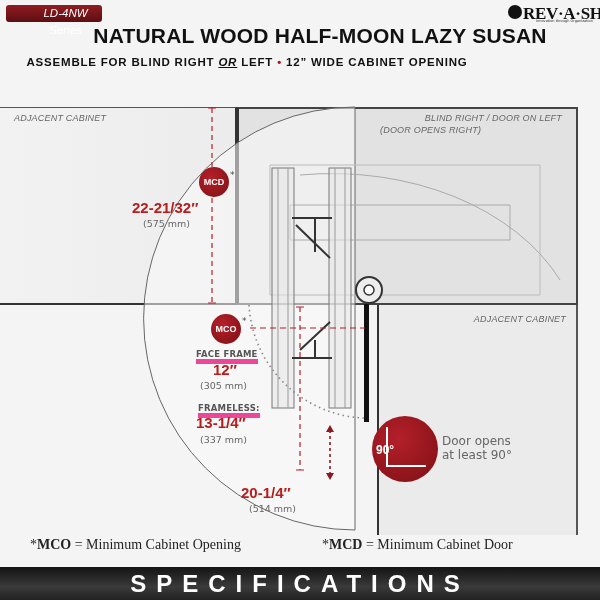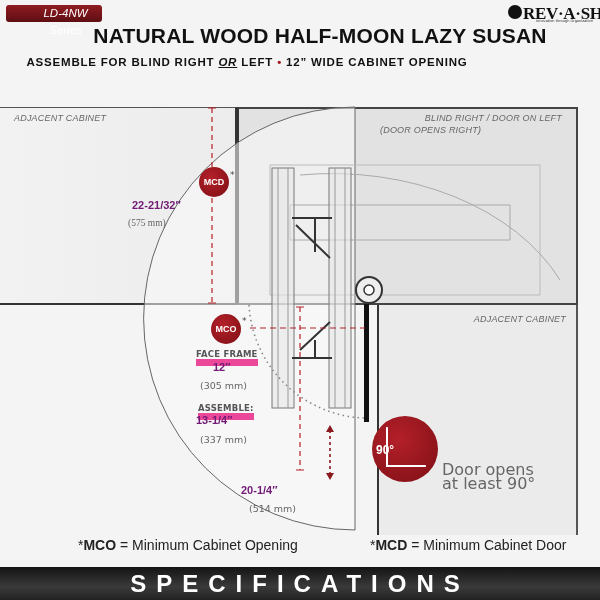--- a/index.html
+++ b/index.html
@@ -12,25 +12,25 @@
   .logo-mark { position: absolute; left: 2px; top: 3px; width: 14px; height: 14px; border-radius: 50%; background: #111; }
   .title { left: 0; top: 24px; width: 600px; text-align: center; font-family: "Liberation Sans", sans-serif; font-weight: bold; font-size: 21px; color: #111; letter-spacing: 0.2px; margin-left: 20px; }
   .subtitle { left: 0; top: 56px; width: 494px; text-align: center; font-family: "Liberation Sans", sans-serif; font-weight: bold; font-size: 11.5px; color: #111; letter-spacing: 0.8px; }
   .subtitle u { font-style: italic; }
   .dot { color: #a3161f; }
   .cab-left { left: 0; top: 107px; width: 237px; height: 198px; background: linear-gradient(90deg, #f2f2f2, #ececec); border-bottom: 2px solid #333; border-right: 2px solid #333; border-top: 1px solid #555; }
   .cab-blind { left: 237px; top: 107px; width: 341px; height: 198px; background: #e2e2e2; border: 2px solid #444; border-left: 2px solid #333; }
   .cab-right { left: 377px; top: 305px; width: 201px; height: 230px; background: #ebebeb; border-left: 2px solid #333; border-right: 2px solid #555; }
   .lbl-italic { font-family: "Liberation Sans", sans-serif; font-style: italic; font-size: 9px; color: #666; letter-spacing: 0.2px; }
   .red-badge { border-radius: 50%; background: radial-gradient(circle at 40% 35%, #b42029, #7e0f15); color: #fff; font-weight: bold; font-size: 9px; text-align: center; font-family: "Liberation Sans", sans-serif; }
-  .dim-big { font-family: "Liberation Sans", sans-serif; font-weight: bold; font-size: 11px; color: #701a75; }
+  .dim-big { font-family: "Liberation Sans", sans-serif; font-weight: bold; font-size: 15px; color: #b91c1c; }
   .dim-mm { font-size: 9.5px; color: #666; }
-  .ff-label { font-weight: bold; font-size: 8.5px; color: #555; border-bottom: 7px solid #ec4899; letter-spacing: 0.2px; }
+  .ff-label { font-weight: bold; font-size: 8.5px; color: #555; border-bottom: 5px solid #ec4899; letter-spacing: 0.2px; }
   .footer { left: 0; top: 567px; width: 600px; height: 33px; background: linear-gradient(#141414, #3a3a3a 60%, #222); color: #fff; text-align: center; font-family: "Liberation Sans", sans-serif; font-weight: bold; font-size: 24px; letter-spacing: 10px; line-height: 33px; }
-  .legend { top: 537px; font-family: Liberation Sans, sans-serif; font-size: 14px; color: #222; margin-left: 48px; }
+  .legend { top: 537px; font-family: Liberation Serif, serif; font-size: 14px; color: #222; }
 </style>
 </head>
 <body>
 
 <div class="abs series-badge">LD-4NW Series</div>
 <div class="abs logo">
   <div class="logo-mark"></div>
   <span class="logo-text">REV·A·SHELF</span>
   <span class="logo-tag">Innovation through Organization</span>
 </div>
@@ -82,39 +82,39 @@
   <line x1="296" y1="307" x2="304" y2="307" stroke="#b42029"></line>
   <line x1="296" y1="470" x2="304" y2="470" stroke="#b42029"></line>
 
   <line x1="330" y1="430" x2="330" y2="475" stroke="#8a1a20" stroke-width="1.6" stroke-dasharray="3,3"></line>
   <path d="M326,432 L330,425 L334,432 Z M326,473 L330,480 L334,473 Z" fill="#8a1a20"></path>
 </svg>
 
 <div class="abs red-badge" style="left:199px;top:167px;width:30px;height:30px;line-height:30px;">MCD</div>
 <div class="abs" style="left:230px;top:170px;font-size:9px;color:#444;">*</div>
 <div class="abs dim-big" style="left:132px;top:199px;">22-21/32″</div>
-<div class="abs dim-mm" style="left:128px;top:218px;font-family:Liberation Serif, serif;">(575 mm)</div>
+<div class="abs dim-mm" style="left:143px;top:218px;">(575 mm)</div>
 
 <div class="abs red-badge" style="left:211px;top:314px;width:30px;height:30px;line-height:30px;">MCO</div>
 <div class="abs" style="left:242px;top:316px;font-size:9px;color:#444;">*</div>
 <div class="abs ff-label" style="left:196px;top:349px;">FACE FRAME</div>
 <div class="abs dim-big" style="left:213px;top:361px;">12″</div>
 <div class="abs dim-mm" style="left:200px;top:380px;text-align:center;">(305 mm)</div>
-<div class="abs ff-label" style="left:198px;top:403px;">ASSEMBLE:</div>
+<div class="abs ff-label" style="left:198px;top:403px;">FRAMELESS:</div>
 <div class="abs dim-big" style="left:196px;top:414px;">13-1/4″</div>
 <div class="abs dim-mm" style="left:200px;top:434px;">(337 mm)</div>
 
 <div class="abs dim-big" style="left:241px;top:484px;">20-1/4″</div>
 <div class="abs dim-mm" style="left:249px;top:503px;text-align:right;">(514 mm)</div>
 
 <div class="abs red-badge" style="left:372px;top:416px;width:66px;height:66px;">
   <div style="position:absolute;left:14px;top:11px;width:40px;height:40px;border-left:2px solid #fff;border-bottom:2px solid #fff;border-top-right-radius:40px;"></div>
   <div style="position:absolute;left:4px;top:27px;font-size:12px;">90°</div>
 </div>
-<div class="abs" style="left:442px;top:463px;font-size:16px;color:#666;line-height:14px;">
+<div class="abs" style="left:442px;top:434px;font-size:12px;color:#666;line-height:14px;">
   <div>Door opens</div>
   <div>at least 90°</div>
 </div>
 
 <div class="abs legend" style="left:30px;">
   <span>*</span><b>MCO</b><span> = Minimum Cabinet Opening</span>
 </div>
 <div class="abs legend" style="left:322px;">
   <span>*</span><b>MCD</b><span> = Minimum Cabinet Door</span>
 </div>

